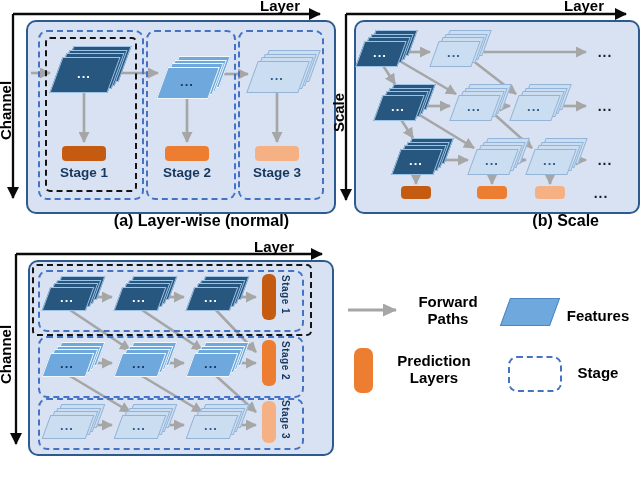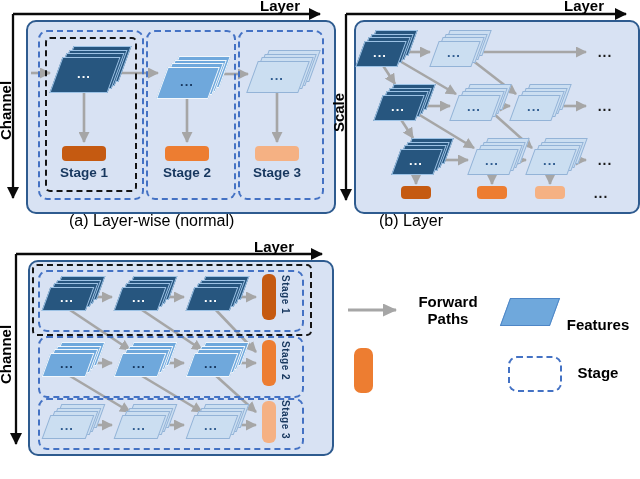--- a/index.html
+++ b/index.html
@@ -15,21 +15,21 @@
   .bluebox {
     position:absolute; background:#D8E2F3;
     border:2.5px solid #2E5B8F; border-radius:10px;
   }
   .dashed-blue { position:absolute; border:2px dashed #4472C4; border-radius:9px; }
   .dashed-black { position:absolute; border:2px dashed #141414; border-radius:5px; }
 
   .axis-label { position:absolute; font-weight:bold; font-size:15px; color:#000; }
   .axis-label.vert { text-align:center; transform:rotate(-90deg); }
 
-  .caption { position:absolute; font-weight:normal; font-size:16px; color:#000; text-align:left; }
+  .caption { position:absolute; font-weight:bold; font-size:16px; color:#000; text-align:right; }
 
   
   .stack { position:absolute; width:calc((var(--w) + 10.5)*1px); height:calc((var(--h) + 10.5)*1px); }
   .stack i { position:absolute; width:calc(var(--w)*1px); height:calc(var(--h)*1px); transform:skewX(-20deg); }
   .stack i:nth-of-type(1){ left:10.5px; top:0; }
   .stack i:nth-of-type(2){ left:7px;    top:3.5px; }
   .stack i:nth-of-type(3){ left:3.5px;  top:7px; }
   .stack i:nth-of-type(4){ left:0;      top:10.5px; }
   .stack .dots {
     position:absolute; left:0; top:10.5px;
@@ -234,21 +234,21 @@
     <span class="bdots" style="left:254px;top:152px;">...</span>
     <span class="bdots" style="left:250px;top:185px;">...</span>
 
     <div class="pred o1" style="left:63px;top:186px;width:30px;height:13px;"></div>
     <div class="pred o2" style="left:139px;top:186px;width:30px;height:13px;"></div>
     <div class="pred o3" style="left:197px;top:186px;width:30px;height:13px;"></div>
 
     <div class="axis-label" style="left:226px;top:-3px;">Layer</div>
     <div class="axis-label vert" style="left:-31px;top:104px;width:62px;">Scale</div>
 
-    <div class="caption" style="left:41px;top:212px;width:220px;">(b) Layer</div>
+    <div class="caption" style="left:41px;top:212px;width:220px;">(b) Scale</div>
   </div>
 
   <div class="panel" style="left:0;top:238px;width:338px;height:241px;">
     <div class="bluebox" style="left:28px;top:22px;width:302px;height:192px;"></div>
 
     <svg class="overlay" width="338" height="241">
       <defs>
         <marker id="gc" markerUnits="userSpaceOnUse" markerWidth="12" markerHeight="11" refX="10" refY="5.5" orient="auto">
             <path d="M0,0 L11,5.5 L0,11 Z" fill="#A6A6A6"></path>
           </marker>
@@ -371,21 +371,23 @@
             <path d="M0,0 L14,6.5 L0,13 Z" fill="#A6A6A6"></path>
           </marker>
       </defs>
       <line class="fpl" x1="10" y1="70" x2="58" y2="70" marker-end="url(#gl)"></line>
     </svg>
 
     <div class="legend-label" style="left:64px;top:53px;width:92px;">Forward
 Paths</div>
 
     <div class="swatch-par" style="left:167px;top:58px;"></div>
-    <div class="legend-label" style="left:224px;top:76px;width:72px;">Features</div>
+    <div class="legend-label" style="left:224px;top:67px;width:72px;">Features</div>
 
     <div class="pred o2" style="left:16px;top:108px;width:19px;height:45px;border-radius:7px;"></div>
+    <div class="legend-label" style="left:46px;top:112px;width:100px;">Prediction
+Layers</div>
 
     <div class="swatch-dash" style="left:170px;top:116px;"></div>
     <div class="legend-label" style="left:224px;top:124px;width:72px;">Stage</div>
   </div>
 
 </div>
 
 </body></html>

